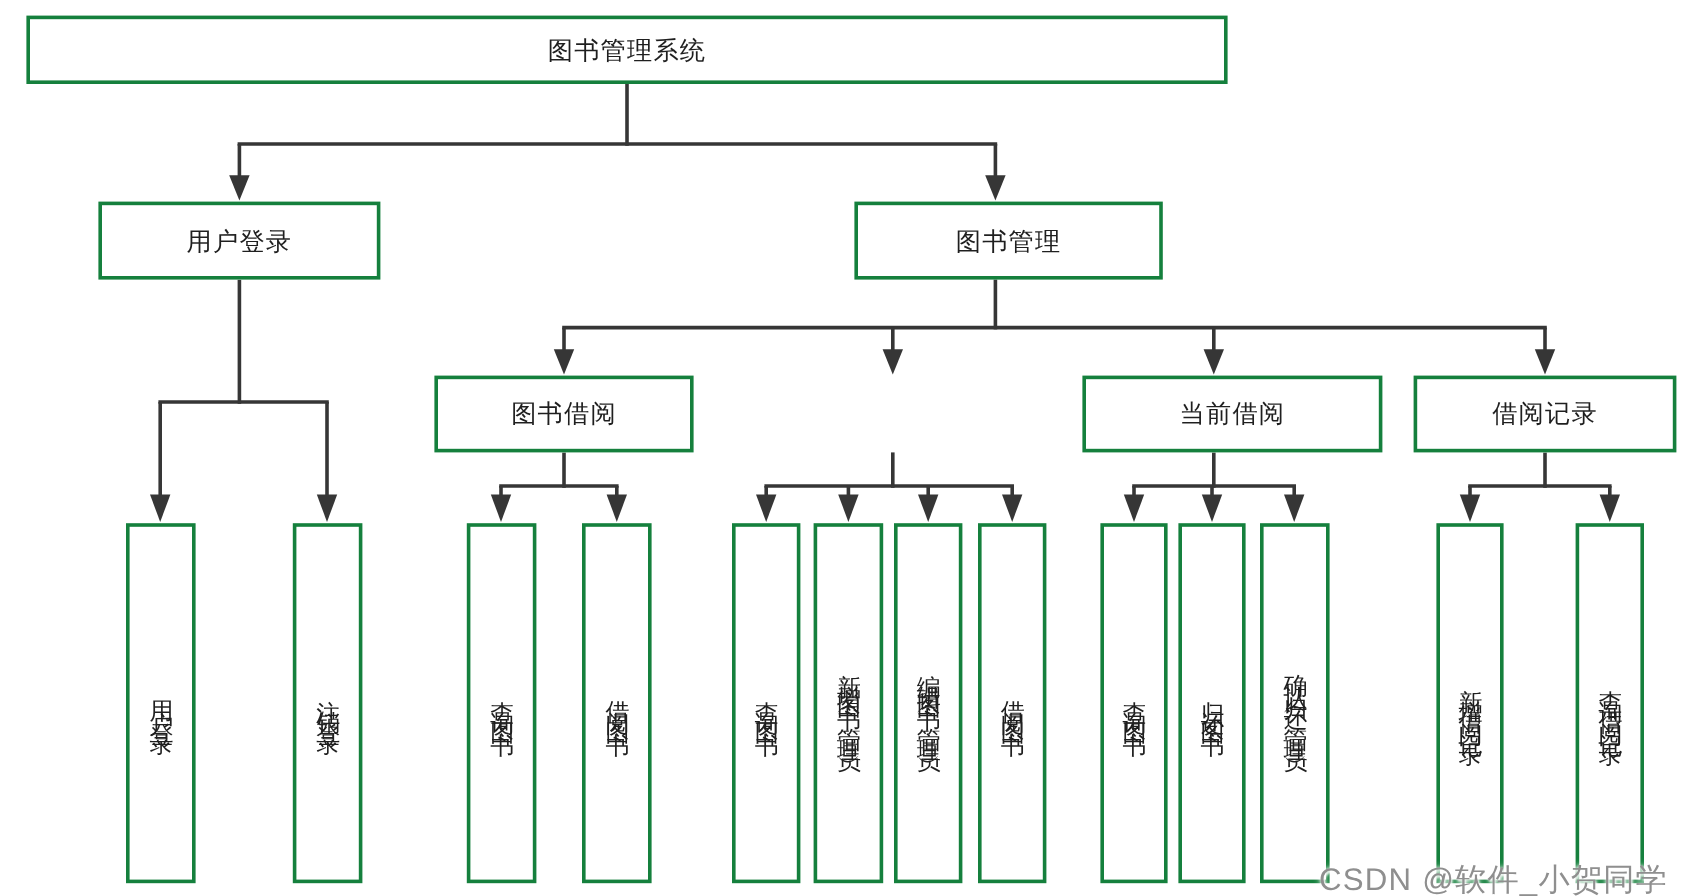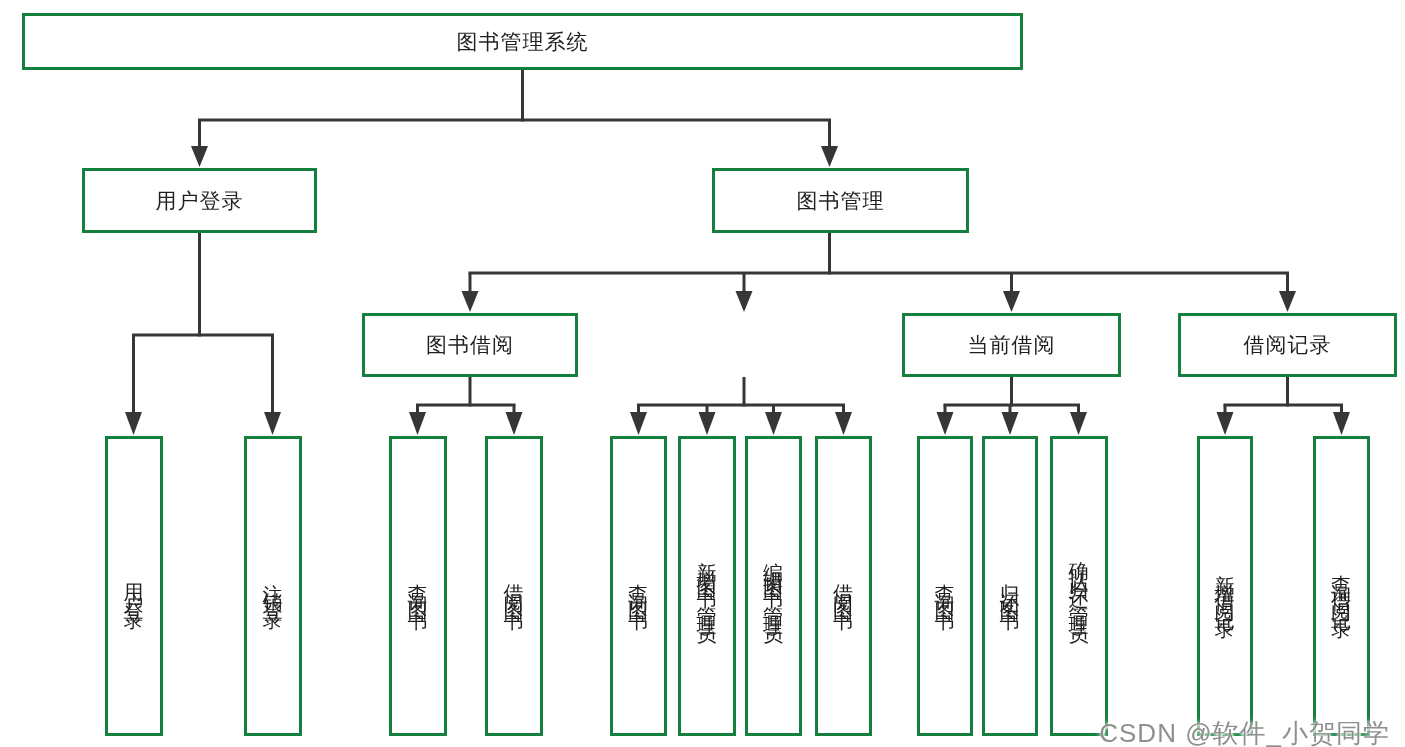--- a/index.html
+++ b/index.html
@@ -102,21 +102,21 @@
   <div class="node h lvl2" style="left:82px;width:235px;">
     <span>用户登录</span>
   </div>
   <div class="node h lvl2" style="left:712px;width:257px;">
     <span>图书管理</span>
   </div>
 
   <div class="node h lvl3" style="left:362px;width:216px;">
     <span>图书借阅</span>
   </div>
-  <div class="node h lvl3" style="left:902px;width:219px;">
+  <div class="node h lvl3" style="left:902px;width:250px;">
     <span>当前借阅</span>
   </div>
   <div class="node h lvl3" style="left:1178px;width:219px;">
     <span>借阅记录</span>
   </div>
 
   <div class="node leaf" style="left:105px;width:58px;">
     <span class="vtext">用户登录</span>
   </div>
   <div class="node leaf" style="left:244px;width:58px;">

